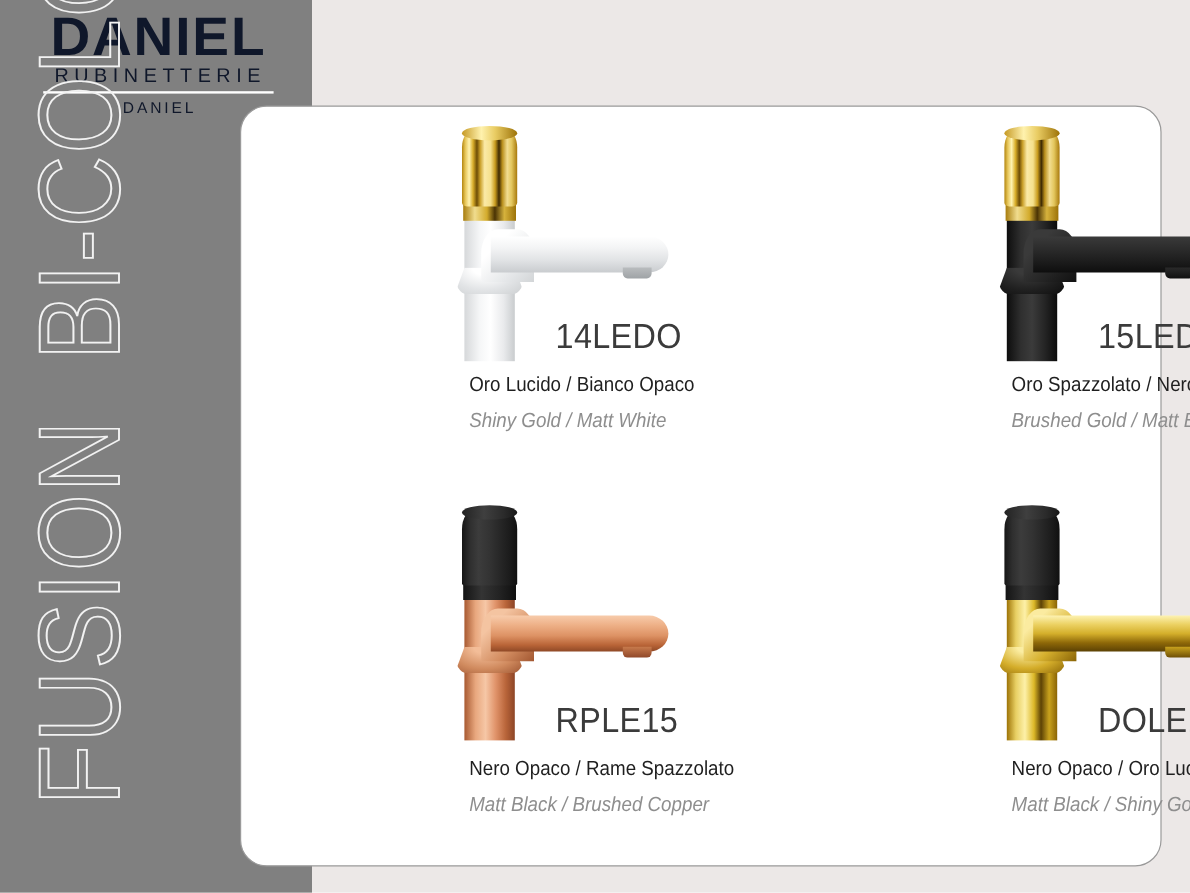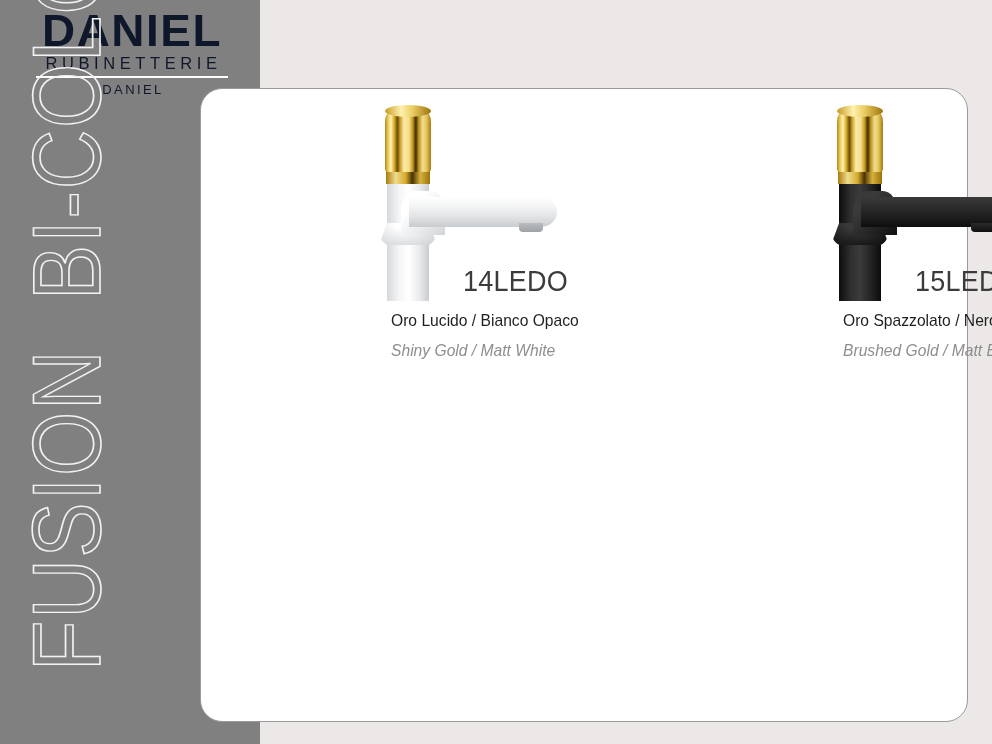--- a/index.html
+++ b/index.html
@@ -116,21 +116,21 @@
     background: #ffffff;
     border: 1px solid #9a9a9a;
     border-radius: 22px;
     box-sizing: border-box;
   }
 
   .grid {
     position: absolute;
     inset: 0;
     display: grid;
-    grid-template-columns: 1fr 1fr 1fr 1fr;
+    grid-template-columns: 1fr 1fr;
     grid-template-rows: 1fr 1fr;
   }
 
   .cell {
     position: relative;
     padding: 16px 0 0 0;
   }
 
   
   .figure {
@@ -412,20 +412,36 @@
         <div class="neck gold"></div>
         <div class="handle gold">
           <div class="handle-top"></div>
         </div>
       </div>
       <div class="code">15LEDP</div>
       <div class="desc-it">Oro Spazzolato / Nero Opaco</div>
       <div class="desc-en">Brushed Gold / Matt Black</div>
     </div>
 
+    <div class="cell col-left row-bottom">
+      <div class="figure fin-copper">
+        <div class="spout-join"></div>
+        <div class="spout"></div>
+        <div class="aerator"></div>
+        <div class="body-col"></div>
+        <div class="base"></div>
+        <div class="neck black"></div>
+        <div class="handle black">
+          <div class="handle-top"></div>
+        </div>
+      </div>
+      <div class="code">RPLE15</div>
+      <div class="desc-it">Nero Opaco / Rame Spazzolato</div>
+      <div class="desc-en">Matt Black / Brushed Copper</div>
+    </div>
 
     <div class="cell col-right row-bottom">
       <div class="figure fin-gold">
         <div class="spout-join"></div>
         <div class="spout"></div>
         <div class="aerator"></div>
         <div class="body-col"></div>
         <div class="base"></div>
         <div class="neck black"></div>
         <div class="handle black">

